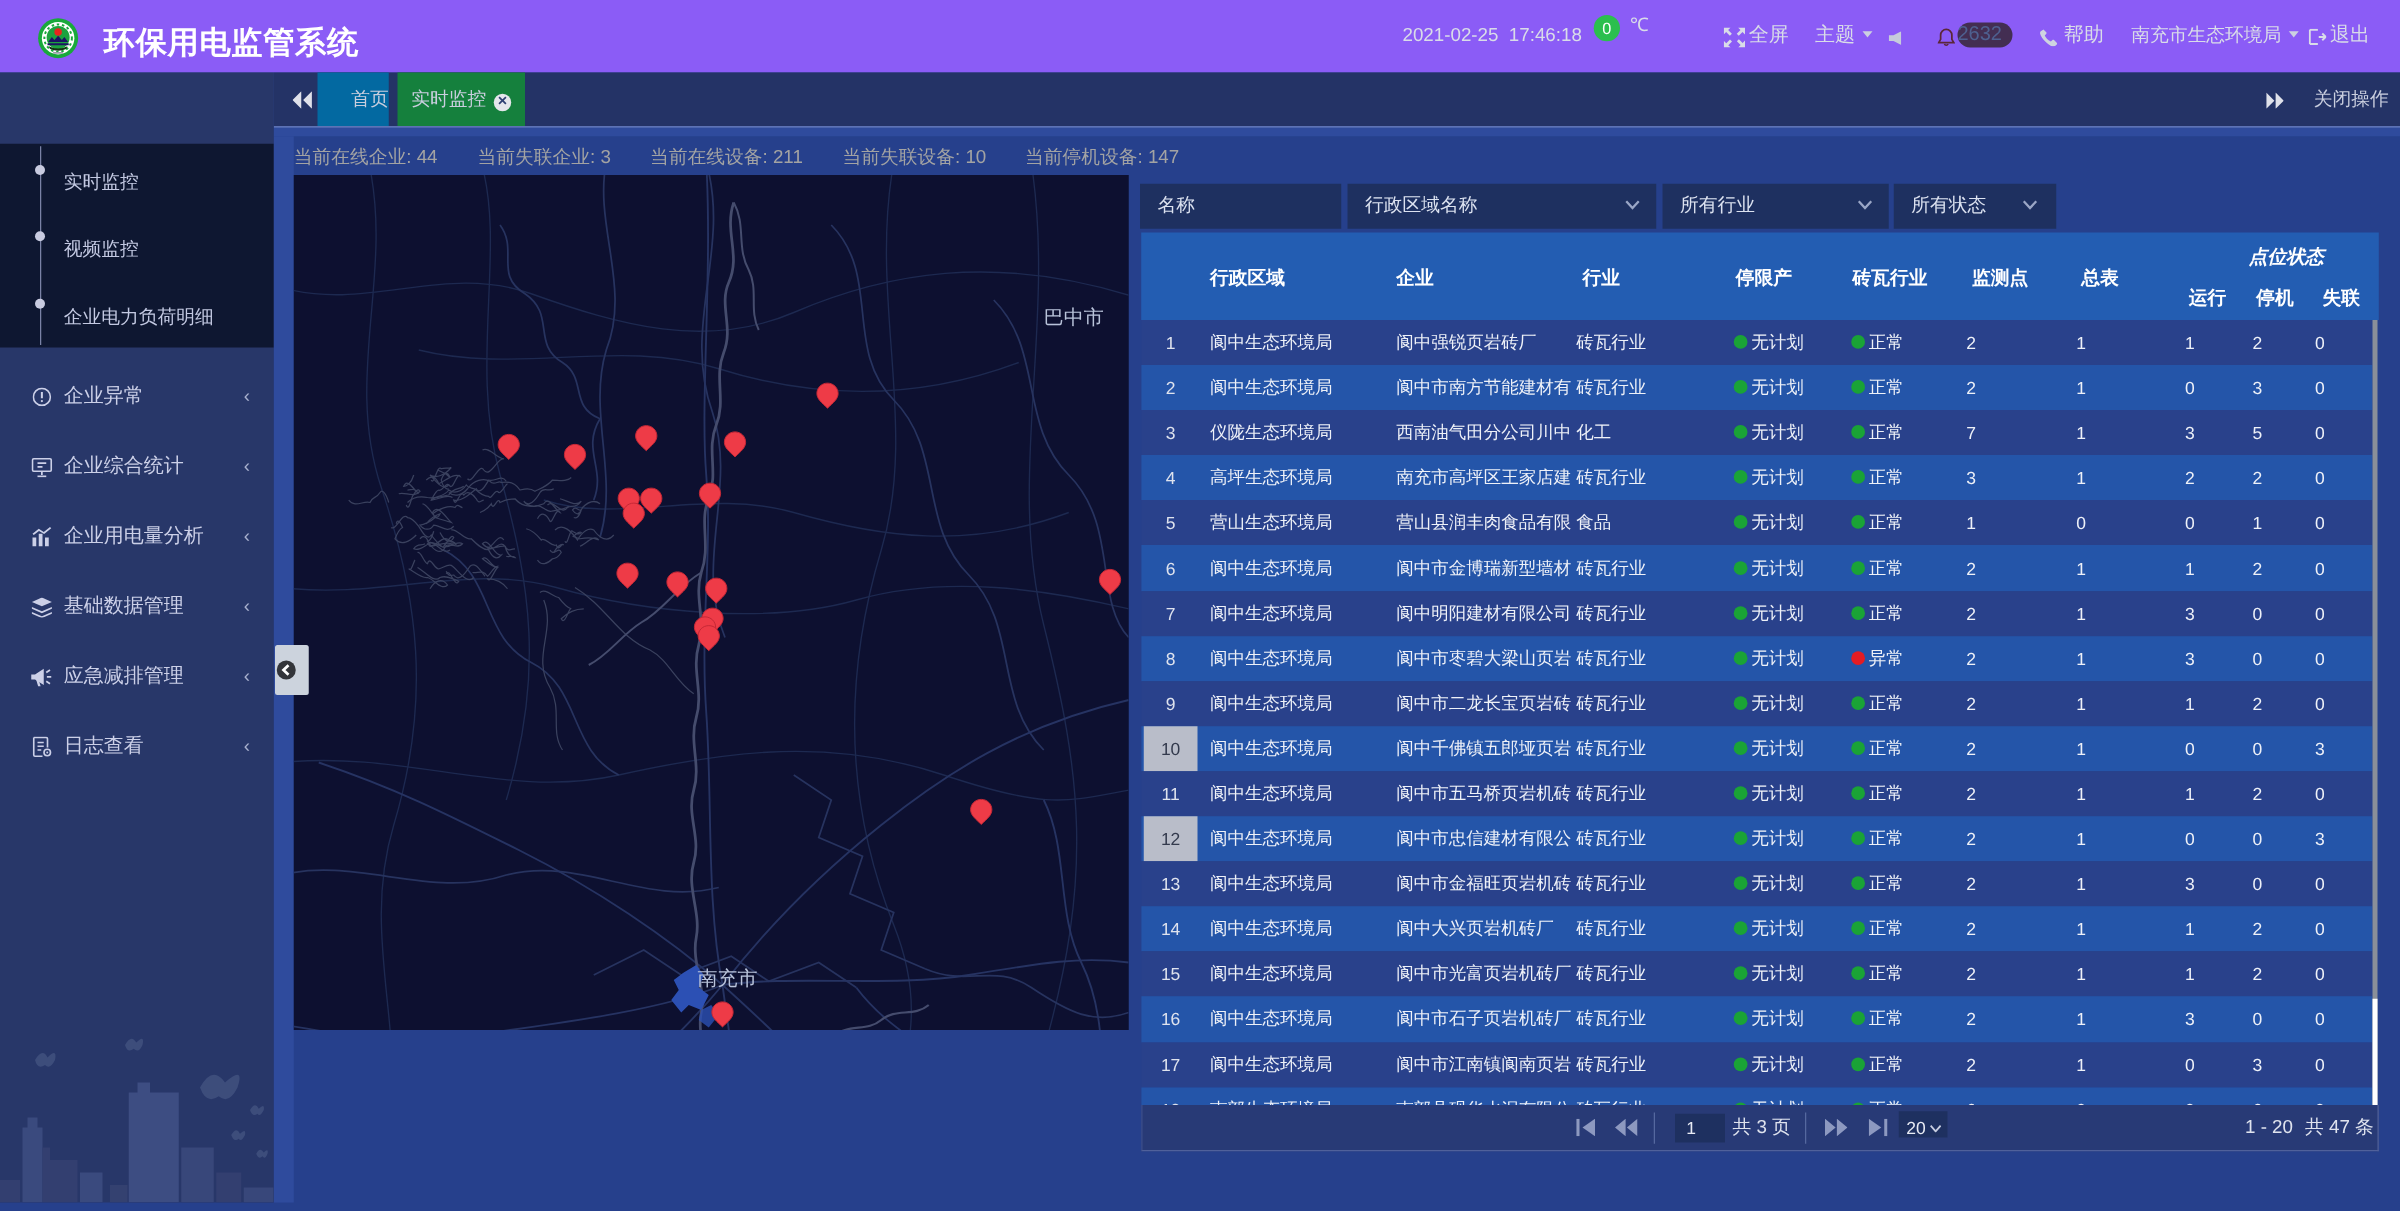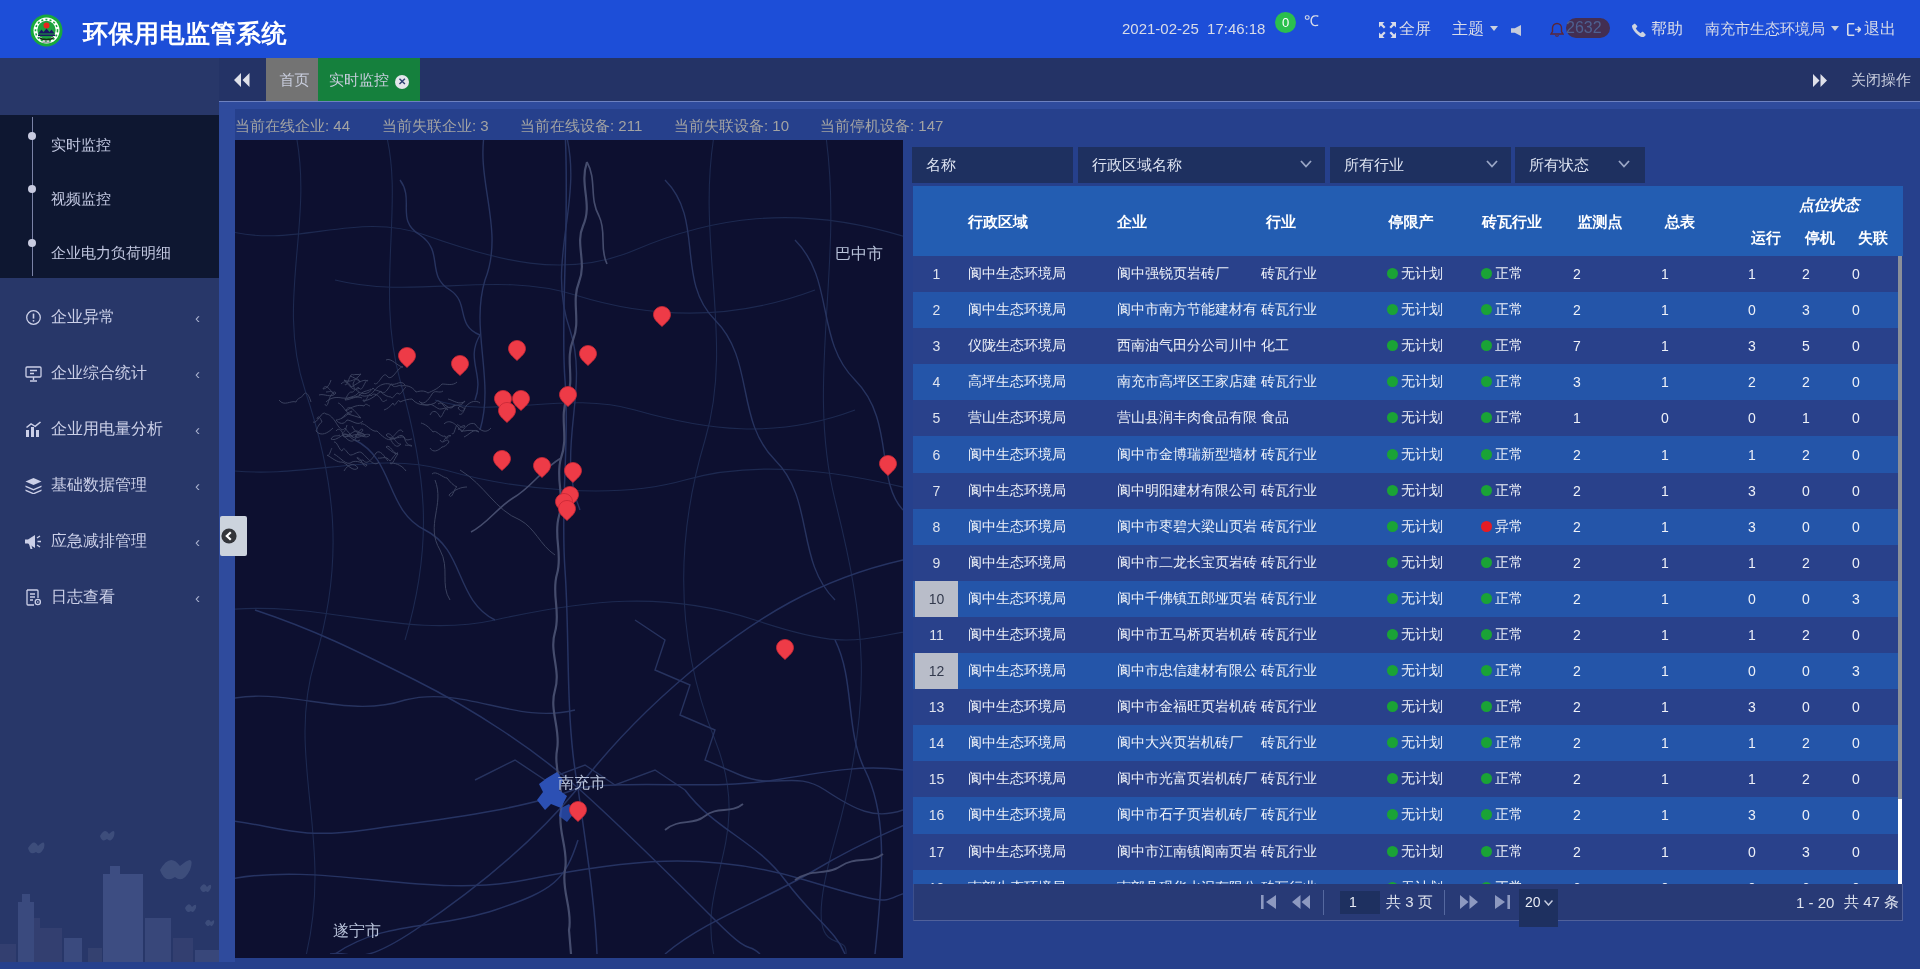--- a/index.html
+++ b/index.html
@@ -2,21 +2,21 @@
 <html lang="zh"><head>
 <meta charset="utf-8">
 <title>环保用电监管系统</title>
 <style>
   * { margin:0; padding:0; box-sizing:border-box; }
   html,body { width:1920px; height:969px; overflow:hidden; }
   body { font-family:"Liberation Sans", sans-serif; background:#26408c; position:relative; }
   .abs { position:absolute; }
 
   
-  #hdr { position:absolute; left:0; top:0; width:1920px; height:58px; background:#1d4ed8;text-decoration:underline; }
+  #hdr { position:absolute; left:0; top:0; width:1920px; height:58px; background:#8b5cf6;text-decoration:underline; }
   #hdr .title { position:absolute; left:83px; top:17px; font-size:25px; font-weight:bold; color:#fff; }
   .hitem { position:absolute; top:0; height:58px; line-height:58px; color:#d9dce8; font-size:16px; white-space:nowrap; }
 
   
   #tabbar { position:absolute; left:219px; top:58px; width:1701px; height:43px; background:#243366; }
   .tab { position:absolute; top:0; height:43px; line-height:43px; text-align:center; color:#c9cede; font-size:15px; }
 
   
   #striptop { position:absolute; left:219px; top:101px; width:1701px; height:8px; background:#2f4b9d; border-top:1px solid #6d81c0; }
   #stripleft { position:absolute; left:219px; top:109px; width:16px; height:853px; background:#2f4b9d; }
@@ -27,21 +27,21 @@
   .mitem { position:absolute; left:0; width:219px; height:56px; color:#ccd0e8; font-size:16px; }
   .mitem .txt { position:absolute; left:51px; top:50%; transform:translateY(-50%); }
   .mitem .arrow { position:absolute; right:19px; top:50%; transform:translateY(-50%); color:#aab2cf; font-size:15px; }
   .subtxt { position:absolute; left:51px; color:#c3c9e2; font-size:15px; }
   .subdot { position:absolute; left:28px; width:8px; height:8px; border-radius:50%; background:#c8cbe0; }
 
   
   .stat { position:absolute; top:118px; height:16px; line-height:16px; color:#a3a3a3; font-size:15px; white-space:nowrap; }
 
   
-  #map { position:absolute; left:235px; top:140px; width:668px; height:818px; background:#0d1030; overflow:hidden; }
+  #map { position:absolute; left:235px; top:140px; width:668px; height:684px; background:#0d1030; overflow:hidden; }
 
   
   #handle { position:absolute; left:220px; top:516px; width:27px; height:40px; background:#ccd3dd; border-radius:2px; }
 
   
   .filter { position:absolute; top:147px; height:36px; background:#1e3060; color:#dce2f0; font-size:15px; line-height:36px; padding-left:14px; }
   .filter .chev { position:absolute; top:13px; width:12px; height:8px; }
 
   
   #thead { position:absolute; left:913px; top:186px; width:990px; height:70px; background:#235db2; color:#fff; font-size:15px; font-weight:bold; }
@@ -116,21 +116,21 @@
     <path d="M0.8 0.8 h6.5 M0.8 0.8 v11.4 M0.8 12.2 h6.5" fill="none" stroke="#d9dce8" stroke-width="1.6"></path>
     <path d="M8 6.5 h5 M10.8 3.8 L13.6 6.5 L10.8 9.2" fill="none" stroke="#d9dce8" stroke-width="1.6"></path>
   </svg>
   <div class="hitem" style="left:1864px;">退出</div>
 </div>
 
 <div id="tabbar">
   <svg class="abs" style="left:15px;top:15px" width="16" height="14" viewBox="0 0 16 14" fill="#dfe1ea">
     <path d="M7 0 v14 L0 7 Z M15.5 0 v14 L8.5 7 Z"></path>
   </svg>
-  <div class="tab" style="left:47px;width:57px;background:#737373;">首页</div>
+  <div class="tab" style="left:35px;width:57px;background:#0369a1;text-align:right;">首页</div>
   <div class="tab" style="left:99px;width:102px;background:#15803d;">实时监控
     <span style="display:inline-block;width:14px;height:14px;border-radius:50%;background:#e4e6ec;color:#2d3f72;font-size:10px;line-height:14px;font-weight:bold;vertical-align:0px;margin-left:2px;">✕</span>
   </div>
   <svg class="abs" style="left:1594px;top:16px" width="14" height="13" viewBox="0 0 14 13" fill="#dfe1ea">
     <path d="M0 0 l6.5 6.5 L0 13 Z M7.5 0 l6.5 6.5 L7.5 13 Z"></path>
   </svg>
   <div class="tab" style="left:1630px;width:64px;">关闭操作</div>
 </div>
 
 <div id="striptop"></div>
@@ -647,20 +647,20 @@
   <div class="abs" style="left:426px;top:7px;width:40px;height:23px;background:#1e3060;color:#e8ebf4;font-size:14px;line-height:23px;padding-left:9px;">1</div>
   <div class="pt" style="left:472px;">共 3 页</div>
   <div class="abs" style="left:530px;top:6px;width:1px;height:25px;background:#55689f;"></div>
   <svg class="abs" style="left:546px;top:11px" width="18" height="14" viewBox="0 0 18 14" fill="#8d99c0">
     <path d="M0 0 l8.5 7 L0 14 Z M9.5 0 l8.5 7 L9.5 14 Z"></path>
   </svg>
   <svg class="abs" style="left:581px;top:11px" width="15" height="14" viewBox="0 0 15 14" fill="#8d99c0">
     <path d="M0 0 l10 7 L0 14 Z"></path>
       <rect x="12.4" y="0" width="2.6" height="14"></rect>
   </svg>
-  <div class="abs" style="left:605px;top:5px;width:39px;height:38px;background:#1e3060;color:#e8ebf4;font-size:14px;line-height:27px;padding-left:6px;">20
+  <div class="abs" style="left:605px;top:5px;width:39px;height:21px;background:#1e3060;color:#e8ebf4;font-size:14px;line-height:27px;padding-left:6px;">20
     <svg class="abs" style="left:25px;top:11px" width="9" height="6" viewBox="0 0 9 6">
         <path d="M0.5 0.5 L4.5 5 L8.5 0.5" fill="none" stroke="#c7cde0" stroke-width="1.5"></path>
       </svg>
   </div>
   <div class="pt" style="left:882px;">1 - 20</div>
   <div class="pt" style="left:930px;">共 47 条</div>
 </div>
 
 </body></html>

